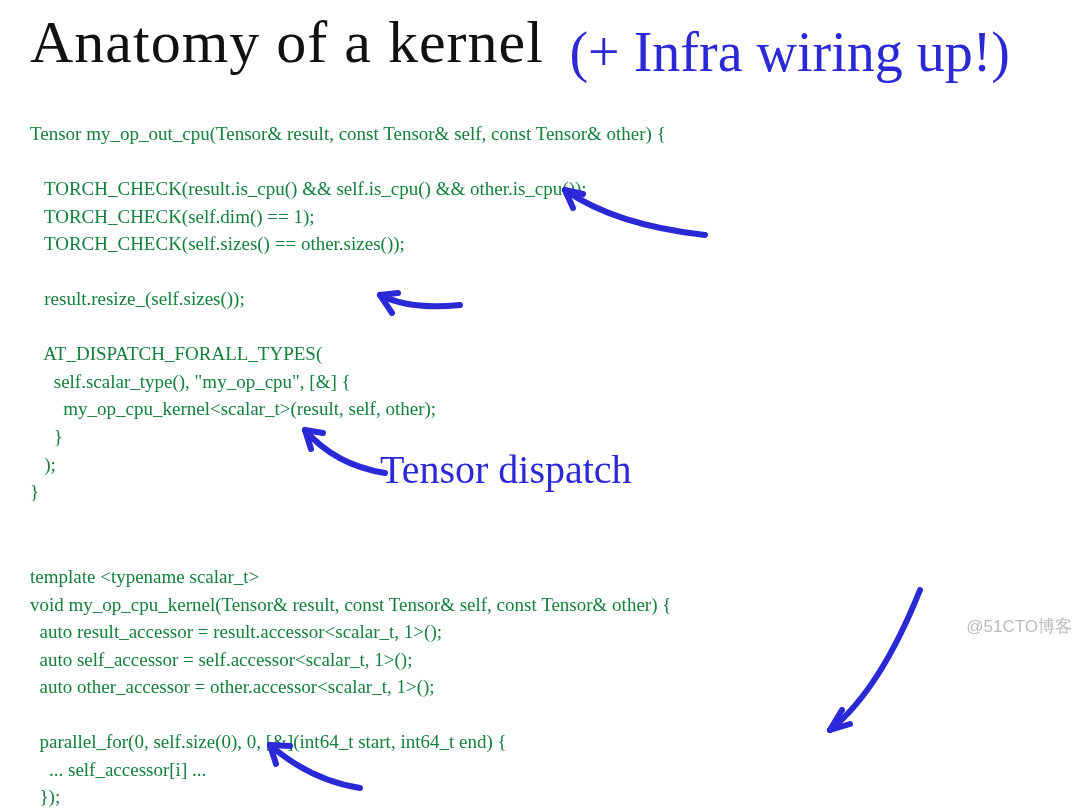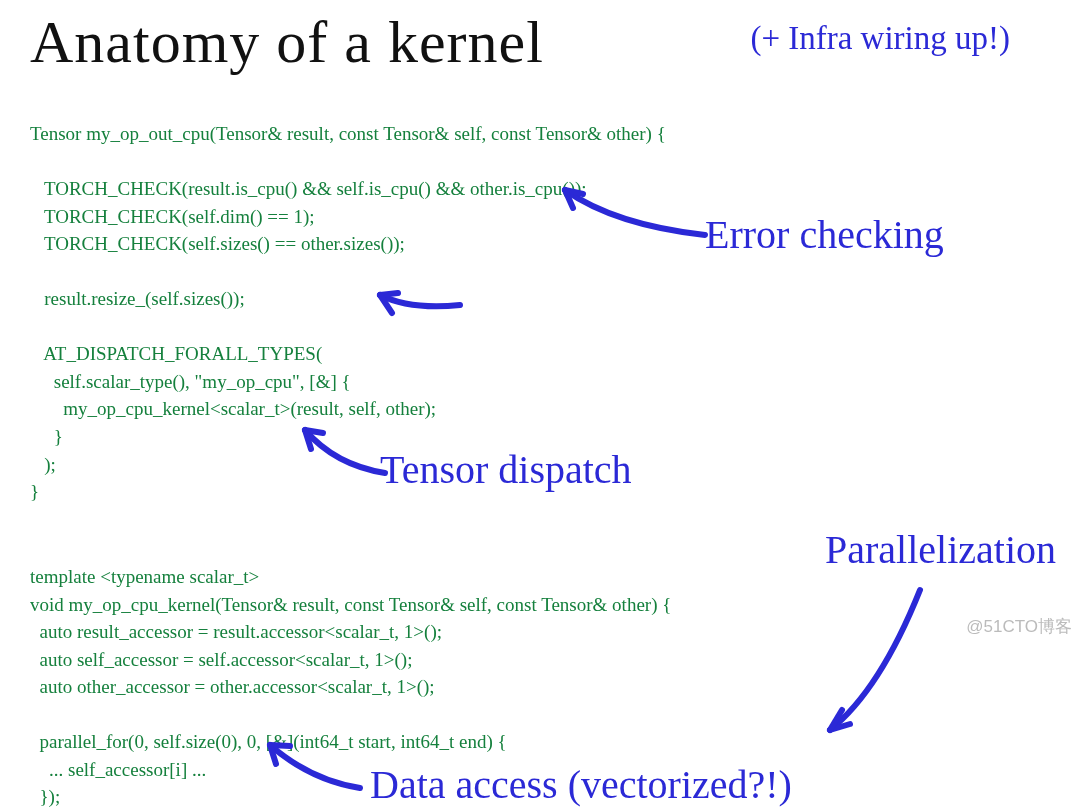--- a/index.html
+++ b/index.html
@@ -22,21 +22,21 @@
     top: 8px;
     font-size: 60px;
     color: #111;
     font-weight: 400;
     letter-spacing: 1px;
   }
   .subtitle {
     position: absolute;
     right: 70px;
     top: 20px;
-    font-size: 33px;
+    font-size: 56px;
     color: #2b29d6;
     font-weight: 400;
     margin-left: 47px;
   }
   .code {
     position: absolute;
     font-family: Liberation Serif, serif;
     font-size: 19px;
     line-height: 1.45;
     color: #15803d;
@@ -102,43 +102,40 @@
   parallel_for(0, self.size(0), 0, [&amp;](int64_t start, int64_t end) {
     ... self_accessor[i] ...
   });
 }</div>
 
   <svg class="arrow" style="left:555px; top:180px;" width="200" height="80">
     <path d="M150 55 Q 60 45 10 10"></path>
     <path d="M10 10 L28 14"></path>
     <path d="M10 10 L18 28"></path>
   </svg>
-  <div class="anno" style="left:705px; top:215px;">Error checking</div>
 
   <svg class="arrow" style="left:370px; top:295px;" width="120" height="60">
     <path d="M90 10 Q 40 15 10 0"></path>
     <path d="M10 0 L28 -2"></path>
     <path d="M10 0 L22 18"></path>
   </svg>
 
   <svg class="arrow" style="left:295px; top:425px;" width="120" height="70">
     <path d="M90 48 Q 40 40 10 5"></path>
     <path d="M10 5 L28 8"></path>
     <path d="M10 5 L16 24"></path>
   </svg>
   <div class="anno" style="left:380px; top:450px;">Tensor dispatch</div>
 
-  <div class="anno" style="left:825px; top:530px;">Parallelization</div>
   <svg class="arrow" style="left:810px; top:580px;" width="140" height="160">
     <path d="M110 10 Q 70 110 20 150"></path>
     <path d="M20 150 L40 144"></path>
     <path d="M20 150 L32 130"></path>
   </svg>
 
   <svg class="arrow" style="left:260px; top:740px;" width="120" height="70">
     <path d="M100 48 Q 50 40 10 5"></path>
     <path d="M10 5 L30 6"></path>
     <path d="M10 5 L16 24"></path>
   </svg>
-  <div class="anno" style="left:370px; top:765px;">Data access (vectorized?!)</div>
 
   <div class="watermark">@51CTO博客</div>
 </div>
 
 </body></html>

